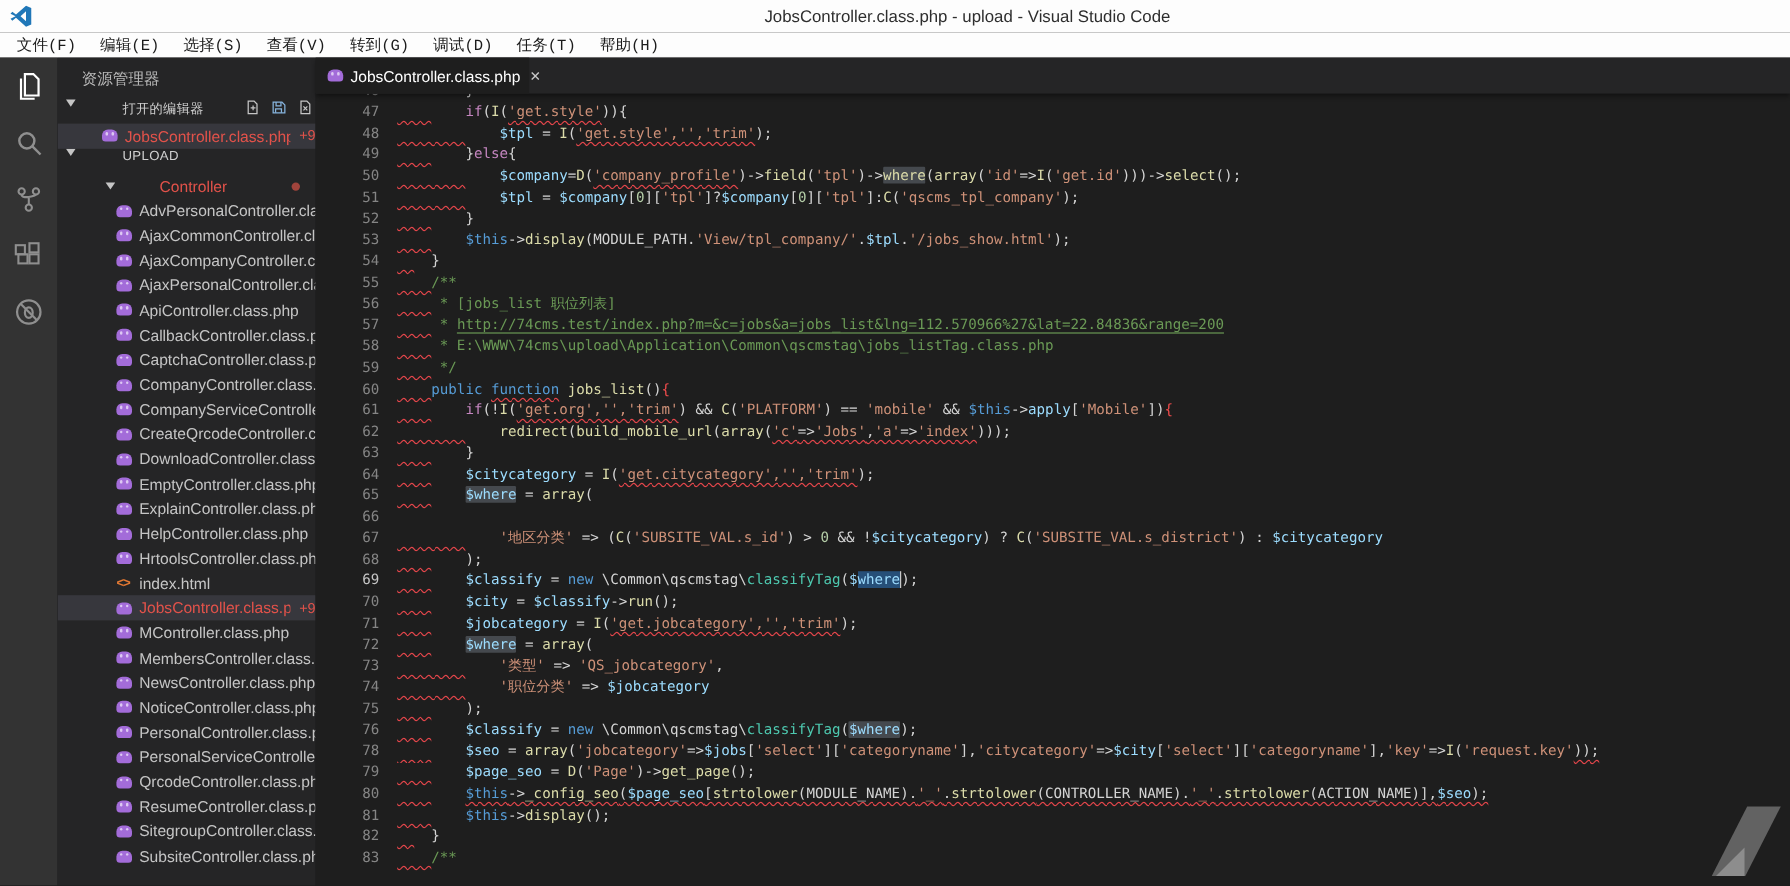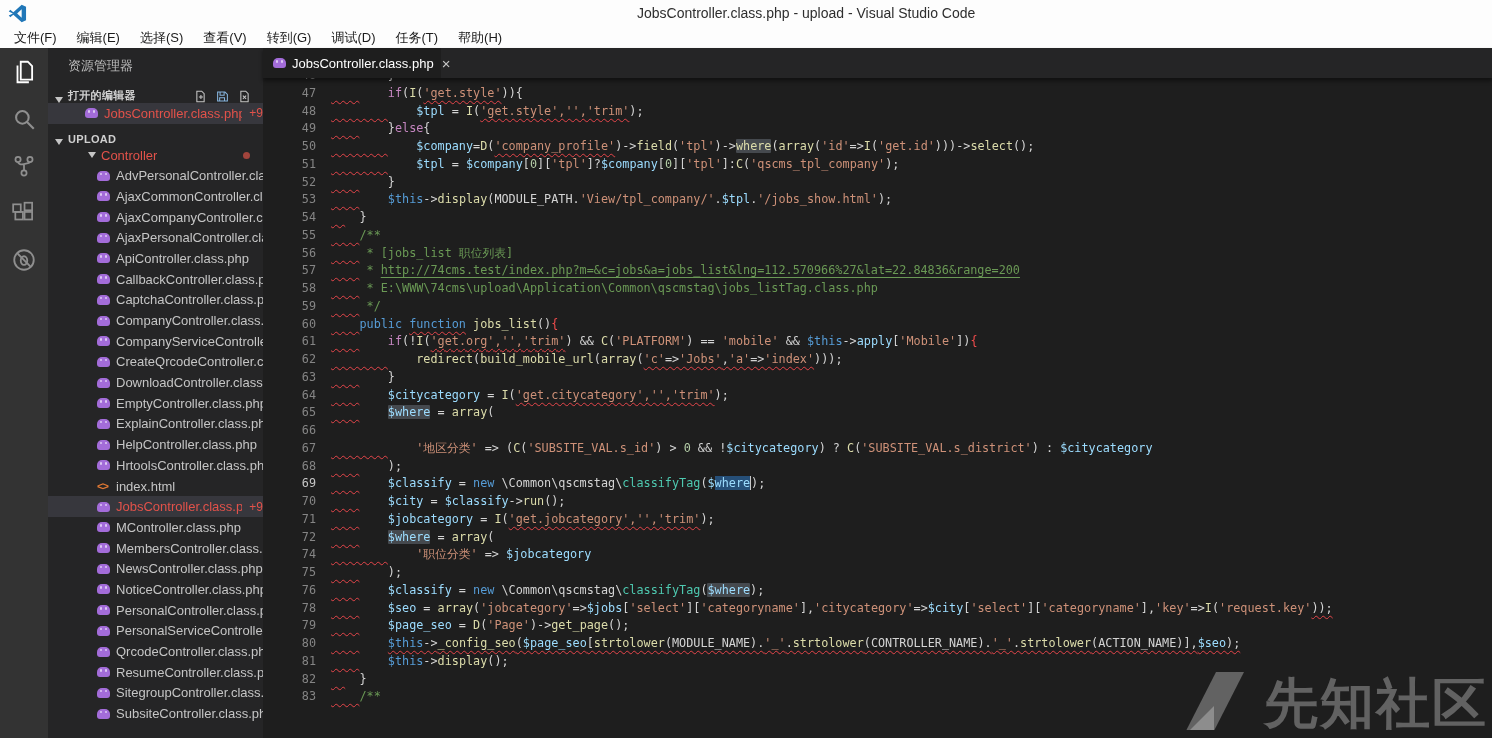--- a/index.html
+++ b/index.html
@@ -4,32 +4,32 @@
 <style>
   html,body{margin:0;padding:0;background:#1e1e1e;}
   body{width:1492px;height:738px;position:relative;overflow:hidden;font-family:"Liberation Sans",sans-serif;-webkit-font-smoothing:antialiased;}
 
   
   .titlebar{position:absolute;left:0;top:0;width:100%;height:27px;background:#fdfdfd;}
   .vscode-logo{position:absolute;left:8px;top:4px;width:19px;height:19px;display:block;}
   .title-text{position:absolute;left:637px;top:5px;font-size:14px;color:#2e2e2e;white-space:pre;}
 
   
-  .menubar{position:absolute;left:0;top:27px;width:100%;height:21px;background:#fdfdfd;display:flex;align-items:center;padding-left:4px;box-sizing:border-box;}
+  .menubar{position:absolute;left:0;top:27px;width:100%;height:21px;background:#fdfdfd;display:flex;align-items:center;padding-left:4px;box-sizing:border-box;font-family:Liberation Mono, monospace;}
   .menu-item{font-size:13px;color:#1b1b1b;padding:0 10px;white-space:pre;}
 
   
   .activitybar{position:absolute;left:0;top:48px;width:48px;height:690px;background:#333333;}
   .ab-item{height:47px;display:flex;align-items:center;justify-content:center;}
   .ab-item svg{display:block;}
 
   
   .sidebar{position:absolute;left:48px;top:48px;width:215px;height:690px;background:#252526;color:#c5c5c5;overflow:hidden;}
   .sb-title{height:35px;line-height:35px;padding-left:20px;font-size:13px;color:#bbbbbb;}
-  .sec-head{height:20px;display:flex;align-items:flex-end;font-size:11px;font-weight:bold;color:#d0d0d0;padding-left:7px;}
+  .sec-head{height:20px;display:flex;align-items:flex-start;font-size:11px;font-weight:normal;color:#d0d0d0;padding-left:7px;gap:34px;}
   .sec-head.upload{height:21px;}
   .twisty{width:0;height:0;border-left:4px solid transparent;border-right:4px solid transparent;border-top:6px solid #c5c5c5;display:inline-block;margin-right:5px;flex:none;}
   .sec-label{flex:none;letter-spacing:.3px;}
   .sec-actions{margin-left:auto;display:flex;gap:9px;padding-right:12px;}
   .sec-actions svg{display:block;}
   .trow{height:20.7px;display:flex;align-items:center;font-size:13px;white-space:nowrap;position:relative;}
   .trow.selected{background:#37373d;}
   .trow .label{overflow:hidden;}
   .trow.error .label{color:#e2524a;}
   .badge{color:#e2524a;margin-left:7px;font-size:12px;}
@@ -169,21 +169,21 @@
         <span class="label">JobsController.class.php..</span>
         <span class="badge">+9</span>
       </div>
     </div>
 
   <div class="sec-head upload">
     <span class="twisty"></span>
     <span class="sec-label">UPLOAD</span>
   </div>
   <div id="tree">
-      <div class="trow error" style="padding-left: 40px;">
+      <div class="trow error" style="padding-left: 40px; gap: 32px;">
         <span class="tree-twisty"></span>
         <span class="label">Controller</span>
         <span class="err-dot"></span>
       </div>
       <div class="trow" style="padding-left: 49px;">
         <span class="php-ico"></span>
         <span class="label">AdvPersonalController.clas...</span>
       </div>
       <div class="trow" style="padding-left: 49px;">
         <span class="php-ico"></span>
@@ -323,28 +323,28 @@
       <div class="line"><span class="ln">63</span><span class="lc"><span class="tk wq">    </span><span class="tk p">    }</span></span></div>
       <div class="line"><span class="ln">64</span><span class="lc"><span class="tk wq">    </span><span class="tk p">    </span><span class="tk v">$citycategory</span><span class="tk p"> = </span><span class="tk fn">I</span><span class="tk p">(</span><span class="tk s sq">'get.citycategory','','trim'</span><span class="tk p">);</span></span></div>
       <div class="line"><span class="ln">65</span><span class="lc"><span class="tk wq">    </span><span class="tk p">    </span><span class="tk v hl">$where</span><span class="tk p"> = </span><span class="tk fn">array</span><span class="tk p">(</span></span></div>
       <div class="line"><span class="ln">66</span></div>
       <div class="line"><span class="ln">67</span><span class="lc"><span class="tk wq">        </span><span class="tk p">    </span><span class="tk s">'地区分类'</span><span class="tk p"> =&gt; (</span><span class="tk fn">C</span><span class="tk p">(</span><span class="tk s">'SUBSITE_VAL.s_id'</span><span class="tk p">) &gt; </span><span class="tk n">0</span><span class="tk p"> &amp;&amp; !</span><span class="tk v">$citycategory</span><span class="tk p">) ? </span><span class="tk fn">C</span><span class="tk p">(</span><span class="tk s">'SUBSITE_VAL.s_district'</span><span class="tk p">) : </span><span class="tk v">$citycategory</span></span></div>
       <div class="line"><span class="ln">68</span><span class="lc"><span class="tk wq">    </span><span class="tk p">    );</span></span></div>
       <div class="line"><span class="ln act">69</span><span class="lc"><span class="tk wq">    </span><span class="tk p">    </span><span class="tk v">$classify</span><span class="tk p"> = </span><span class="tk k">new</span><span class="tk p"> \Common\qscmstag\</span><span class="tk cl">classifyTag</span><span class="tk p">(</span><span class="tk v">$</span><span class="tk v sel">where</span><span class="tk cur"></span><span class="tk p">);</span></span></div>
       <div class="line"><span class="ln">70</span><span class="lc"><span class="tk wq">    </span><span class="tk p">    </span><span class="tk v">$city</span><span class="tk p"> = </span><span class="tk v">$classify</span><span class="tk p">-&gt;</span><span class="tk fn">run</span><span class="tk p">();</span></span></div>
       <div class="line"><span class="ln">71</span><span class="lc"><span class="tk wq">    </span><span class="tk p">    </span><span class="tk v">$jobcategory</span><span class="tk p"> = </span><span class="tk fn">I</span><span class="tk p">(</span><span class="tk s sq">'get.jobcategory','','trim'</span><span class="tk p">);</span></span></div>
       <div class="line"><span class="ln">72</span><span class="lc"><span class="tk wq">    </span><span class="tk p">    </span><span class="tk v hl">$where</span><span class="tk p"> = </span><span class="tk fn">array</span><span class="tk p">(</span></span></div>
+      <div class="line"><span class="ln">73</span><span class="lc"><span class="tk wq">        </span><span class="tk p">    </span><span class="tk s">'类型'</span><span class="tk p"> =&gt; </span><span class="tk s">'QS_jobcategory'</span><span class="tk p">,</span></span></div>
       <div class="line"><span class="ln">74</span><span class="lc"><span class="tk wq">        </span><span class="tk p">    </span><span class="tk s">'职位分类'</span><span class="tk p"> =&gt; </span><span class="tk v">$jobcategory</span></span></div>
       <div class="line"><span class="ln">75</span><span class="lc"><span class="tk wq">    </span><span class="tk p">    );</span></span></div>
       <div class="line"><span class="ln">76</span><span class="lc"><span class="tk wq">    </span><span class="tk p">    </span><span class="tk v">$classify</span><span class="tk p"> = </span><span class="tk k">new</span><span class="tk p"> \Common\qscmstag\</span><span class="tk cl">classifyTag</span><span class="tk p">(</span><span class="tk v hl">$where</span><span class="tk p">);</span></span></div>
       <div class="line"><span class="ln">78</span><span class="lc"><span class="tk wq">    </span><span class="tk p">    </span><span class="tk v">$seo</span><span class="tk p"> = </span><span class="tk fn">array</span><span class="tk p">(</span><span class="tk s">'jobcategory'</span><span class="tk p">=&gt;</span><span class="tk v">$jobs</span><span class="tk p">[</span><span class="tk s">'select'</span><span class="tk p">][</span><span class="tk s">'categoryname'</span><span class="tk p">],</span><span class="tk s">'citycategory'</span><span class="tk p">=&gt;</span><span class="tk v">$city</span><span class="tk p">[</span><span class="tk s">'select'</span><span class="tk p">][</span><span class="tk s">'categoryname'</span><span class="tk p">],</span><span class="tk s">'key'</span><span class="tk p">=&gt;</span><span class="tk fn">I</span><span class="tk p">(</span><span class="tk s">'request.key'</span><span class="tk p sq">));</span></span></div>
       <div class="line"><span class="ln">79</span><span class="lc"><span class="tk wq">    </span><span class="tk p">    </span><span class="tk v">$page_seo</span><span class="tk p"> = </span><span class="tk fn">D</span><span class="tk p">(</span><span class="tk s">'Page'</span><span class="tk p">)-&gt;</span><span class="tk fn">get_page</span><span class="tk p">();</span></span></div>
       <div class="line"><span class="ln">80</span><span class="lc"><span class="tk wq">    </span><span class="tk p">    </span><span class="tk k sq">$this</span><span class="tk p sq">-&gt;</span><span class="tk fn sq">_config_seo</span><span class="tk p sq">(</span><span class="tk v sq">$page_seo</span><span class="tk p sq">[</span><span class="tk fn sq">strtolower</span><span class="tk p sq">(MODULE_NAME).</span><span class="tk s sq">'_'</span><span class="tk p sq">.</span><span class="tk fn sq">strtolower</span><span class="tk p sq">(CONTROLLER_NAME).</span><span class="tk s sq">'_'</span><span class="tk p sq">.</span><span class="tk fn sq">strtolower</span><span class="tk p sq">(ACTION_NAME)],</span><span class="tk v sq">$seo</span><span class="tk p sq">);</span></span></div>
       <div class="line"><span class="ln">81</span><span class="lc"><span class="tk wq">    </span><span class="tk p">    </span><span class="tk k">$this</span><span class="tk p">-&gt;</span><span class="tk fn">display</span><span class="tk p">();</span></span></div>
       <div class="line"><span class="ln">82</span><span class="lc"><span class="tk wq">  </span><span class="tk p">  }</span></span></div>
       <div class="line"><span class="ln">83</span><span class="lc"><span class="tk wq">    </span><span class="tk c">/**</span></span></div>
     </div>
 </div>
 
 <div class="watermark">
   <div class="wm-logo"></div>
-  <div class="wm-text">先知社区</div>
 </div>
 
 </body></html>

